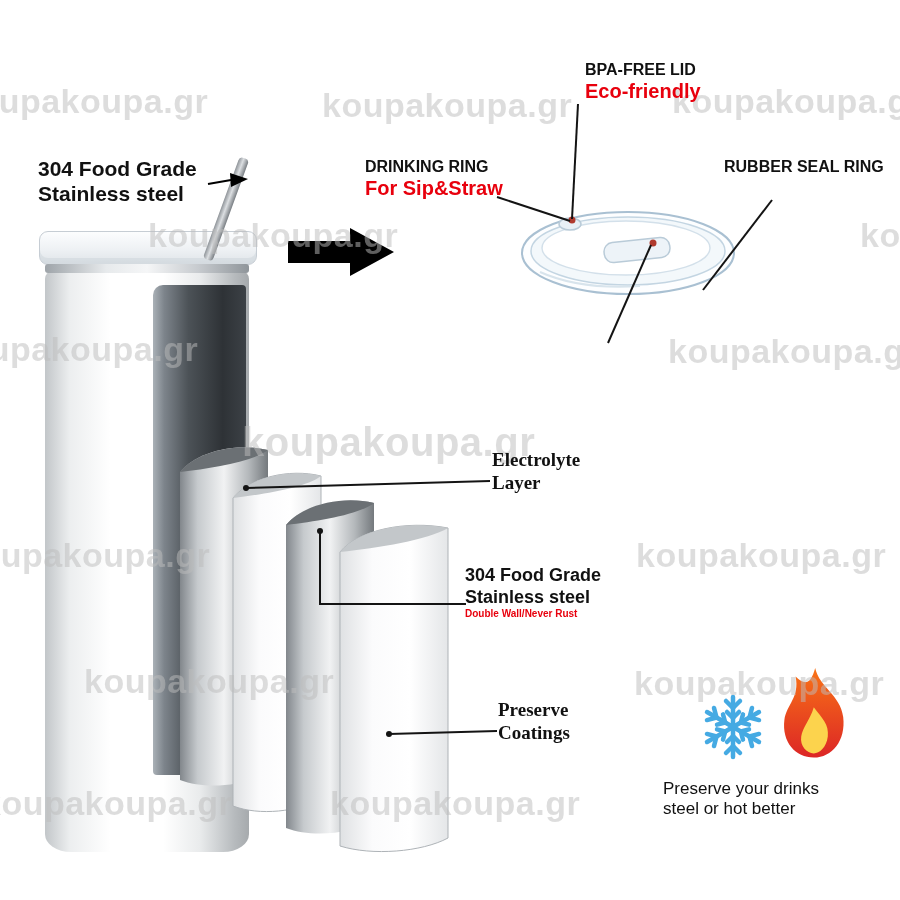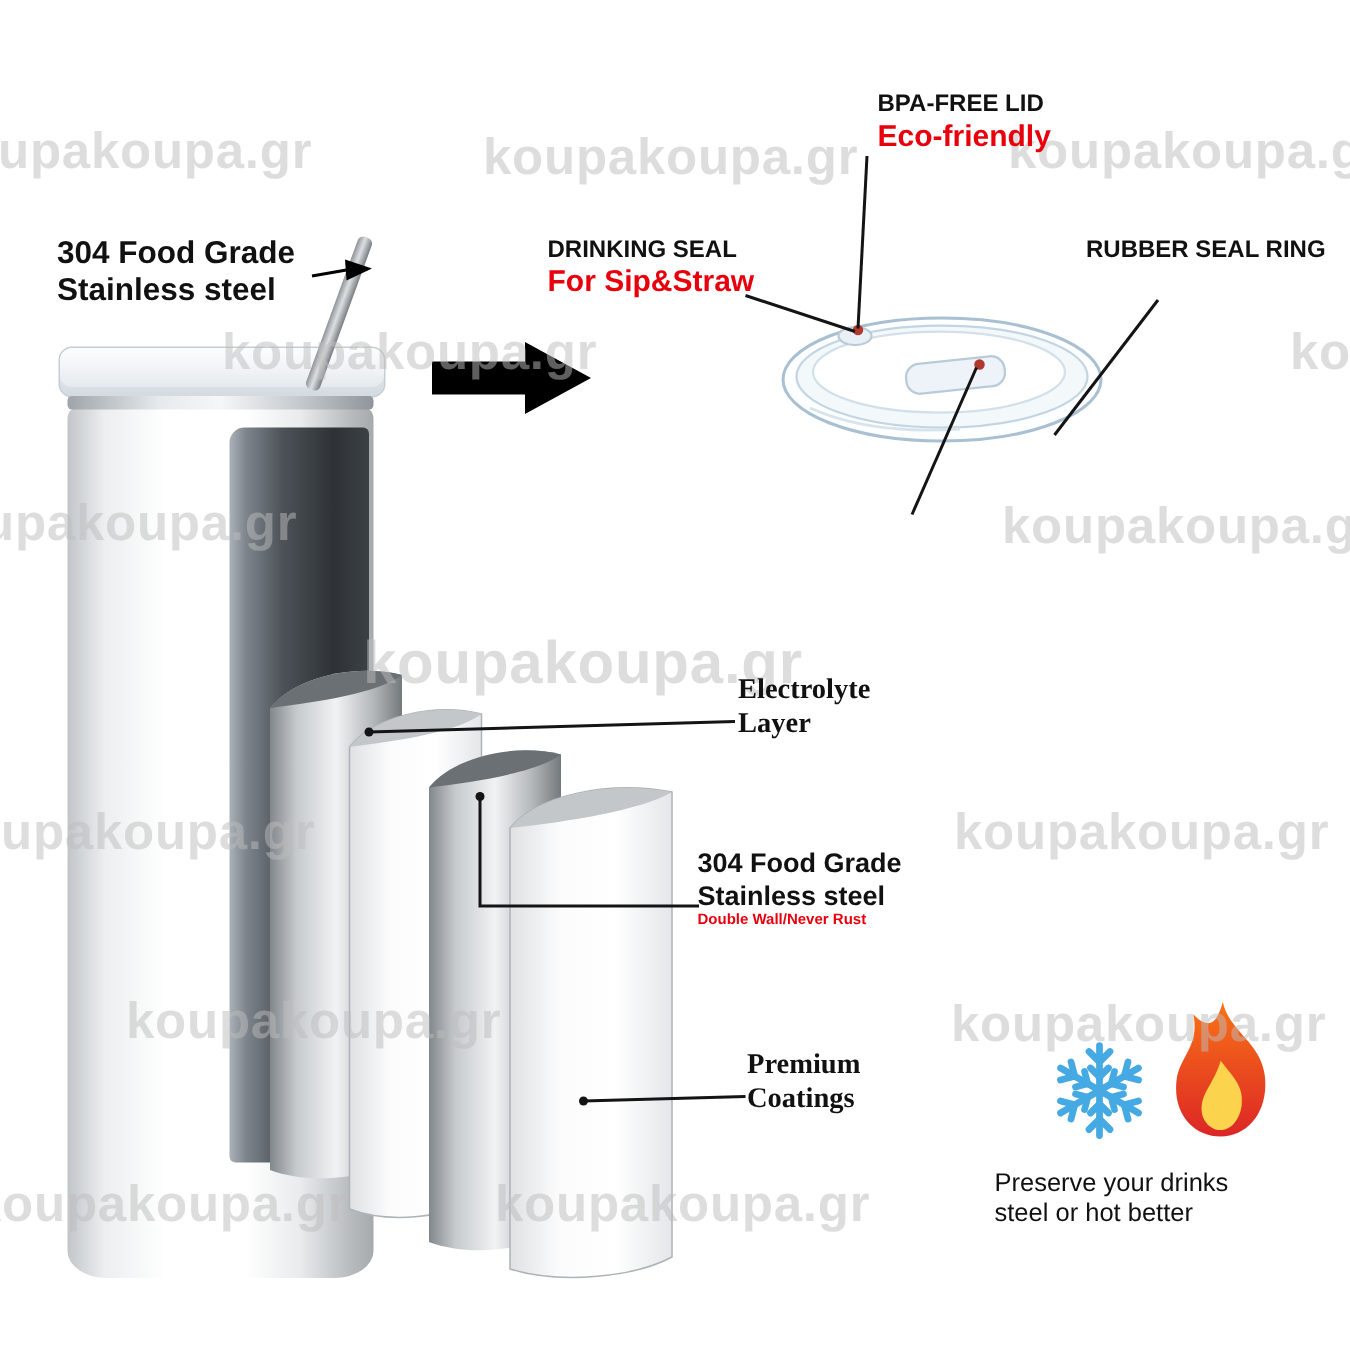--- a/index.html
+++ b/index.html
@@ -175,42 +175,42 @@
     <div>304 Food Grade</div>
     <div>Stainless steel</div>
   </div>
 
   <div class="label" style="left:585px;top:60px;width:200px">
     <div class="ct">BPA-FREE LID</div>
     <div class="cs">Eco-friendly</div>
   </div>
 
   <div class="label" style="left:365px;top:157px;width:160px">
-    <div class="ct">DRINKING SEAL</div>
+    <div class="ct">DRINKING RING</div>
     <div class="cs">For Sip&amp;Straw</div>
   </div>
 
   <div class="label" style="left:724px;top:157px;width:190px">
     <div class="ct">RUBBER SEAL RING</div>
   </div>
 
 
   <div class="label t-mid" style="left:492px;top:449px;width:155px">
     <div>Electrolyte</div>
     <div>Layer</div>
   </div>
 
   <div class="label" style="left:465px;top:565px;width:190px">
     <div class="t-wall">304 Food Grade</div>
     <div class="t-wall">Stainless steel</div>
     <div class="t-wall-red">Double Wall/Never Rust</div>
   </div>
 
   <div class="label t-mid" style="left:498px;top:699px;width:120px">
-    <div>Premium</div>
+    <div>Preserve</div>
     <div>Coatings</div>
   </div>
 
   <div class="label t-footer" style="left:663px;top:779px;width:225px">
     <div>Preserve your drinks</div>
     <div>steel or hot better</div>
   </div>
 
 </div>
 

